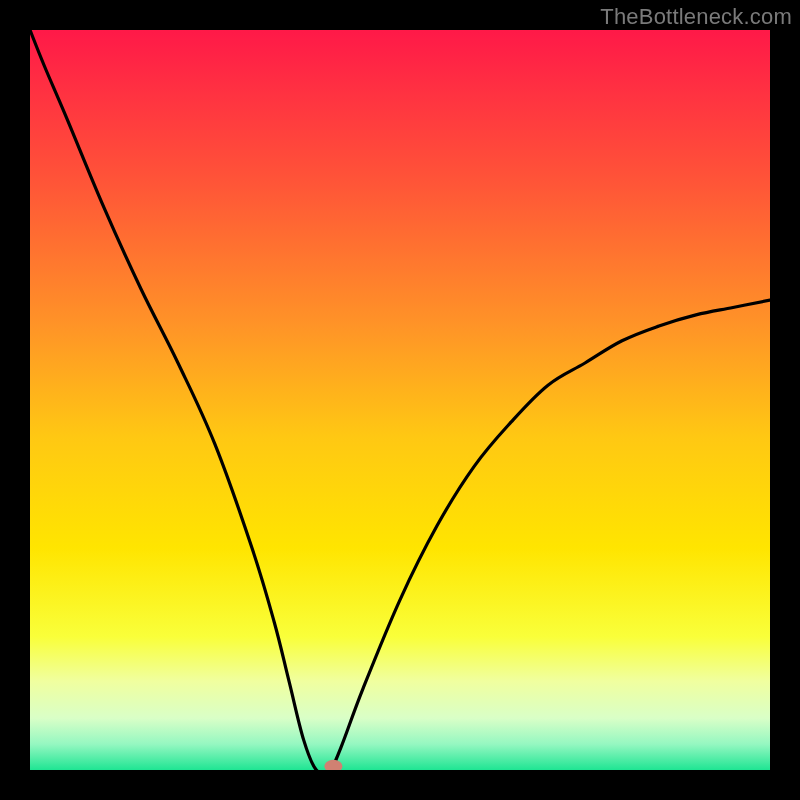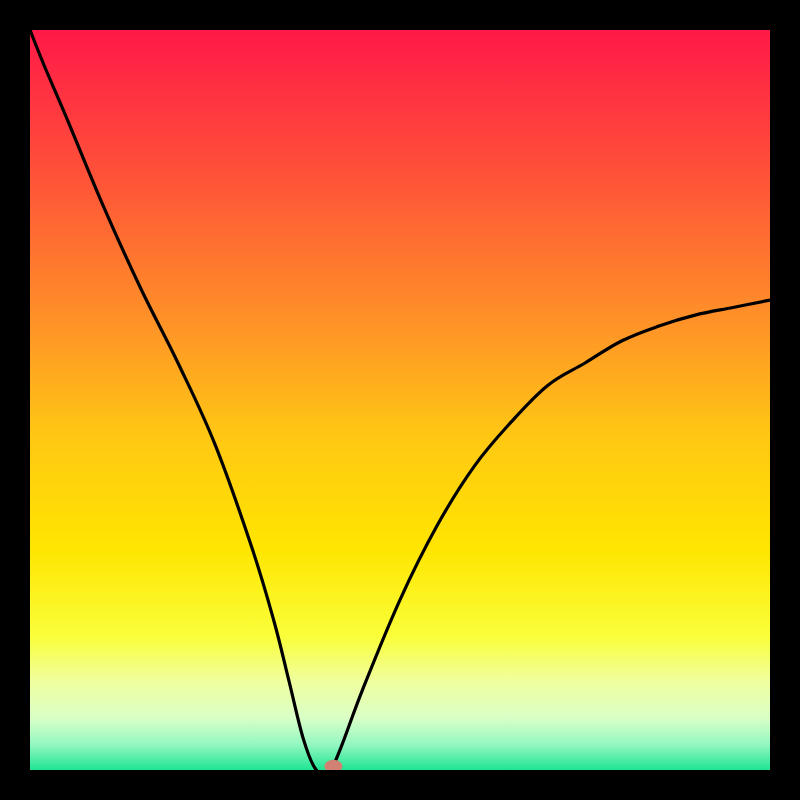--- a/index.html
+++ b/index.html
@@ -61,14 +61,15 @@
             <stop offset="96.5%" stop-color="#95f7c1"></stop>
             <stop offset="100%" stop-color="#1fe593"></stop>
           </linearGradient>
       </defs>
       <rect id="bg-rect" x="0" y="0" width="740" height="740" fill="url(#bg-grad)"></rect>
       <path id="curve-path" fill="none" stroke="#000000" stroke-width="3.2" stroke-linejoin="round" stroke-linecap="round" d="M 0 0 C 2.664 6.66, 8.14 21.01600000000001, 14.8 37 C 21.46 52.983999999999995, 26.344 63.49199999999995, 37 88.79999999999995 C 47.656 114.10799999999996, 60.68 146.96400000000003, 74 177.60000000000002 C 87.32 208.23600000000002, 97.68 231.02800000000002, 111 259 C 124.32 286.972, 134.68 305.02799999999996, 148 332.99999999999994 C 161.32 360.9719999999999, 171.68 381.09999999999997, 185 414.4 C 198.32 447.7, 211.344 486.032, 222 518 C 232.656 549.968, 237.54000000000002 568.024, 244.20000000000002 592 C 250.86 615.976, 253.672 629.888, 259 651.2 C 264.328 672.5120000000001, 268.8716 694.4159999999999, 273.8 710.4 C 278.7284 726.384, 281.71799999999996 734.672, 286.38 740 C 291.04200000000003 745.328, 295.30440000000004 743.996, 299.70000000000005 740 C 304.09560000000005 736.004, 304.80600000000004 732.452, 310.8 717.8 C 316.794 703.1479999999999, 322.344 685.24, 333 658.6 C 343.656 631.96, 356.68 599.1039999999999, 370 569.8 C 383.32 540.496, 393.68000000000006 519.776, 407.00000000000006 495.79999999999995 C 420.32000000000005 471.82399999999996, 430.68 455.248, 444 436.6 C 457.32 417.95200000000006, 467.68 406.85200000000003, 481 392.20000000000005 C 494.32 377.54800000000006, 504.68 365.856, 518 355.2 C 531.32 344.544, 541.68 340.99199999999996, 555 332.99999999999994 C 568.32 325.0079999999999, 578.68 317.46, 592 310.8 C 605.32 304.14000000000004, 615.68 300.662, 629 296 C 642.32 291.338, 652.68 288.23, 666 284.90000000000003 C 679.32 281.57000000000005, 689.68 280.164, 703 277.5 C 716.32 274.836, 733.34 271.43199999999996, 740 270.09999999999997"></path>
       <ellipse id="marker-dot" rx="9" ry="6.5" cx="303.4" cy="736.3" fill="#d08172"></ellipse>
     </svg>
   </div>
 
+  <div class="watermark">TheBottleneck.com</div>
 
 </div>
 
 </body></html>

